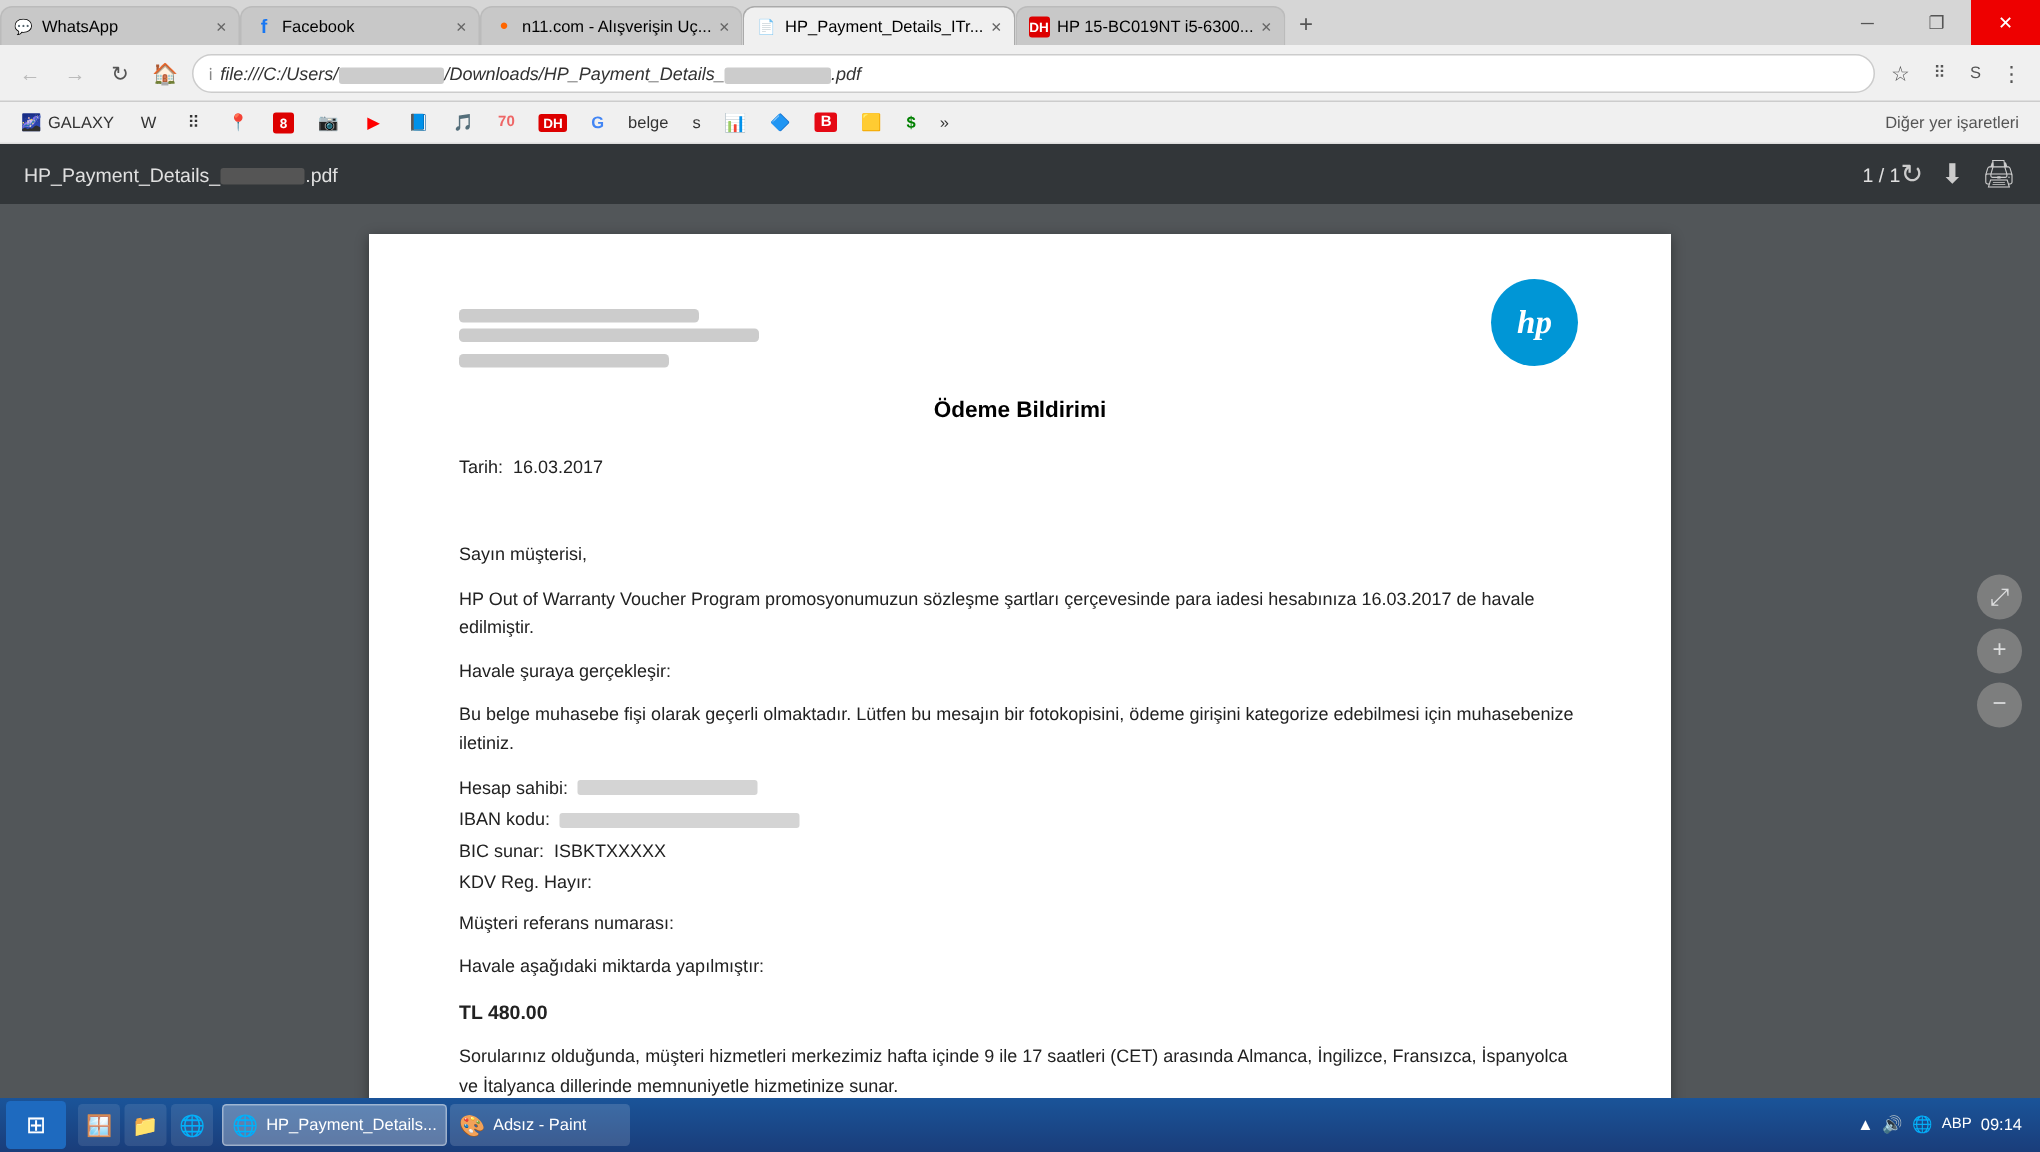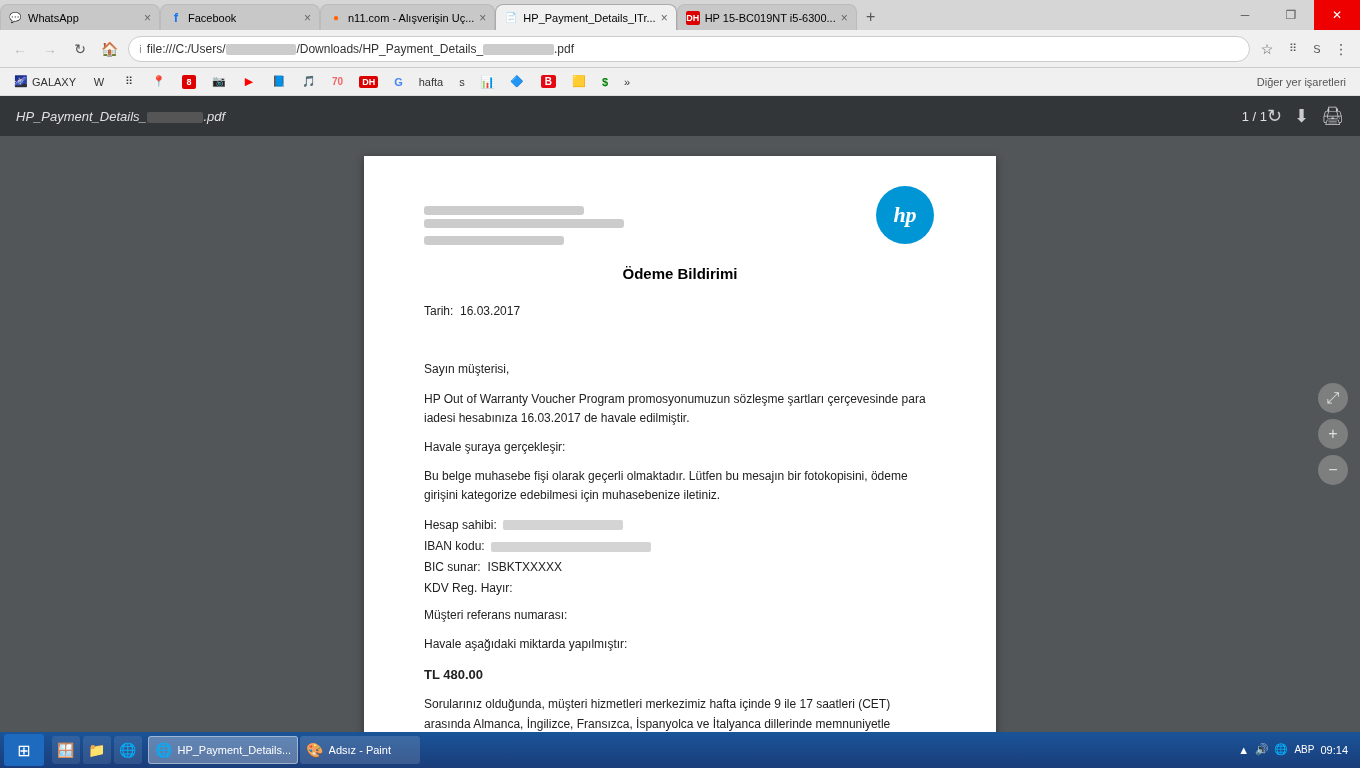--- a/index.html
+++ b/index.html
@@ -69,21 +69,21 @@
       border: 1px solid #ccc;
       border-radius: 13px;
       display: flex;
       align-items: center;
       padding: 0 10px;
       font-size: 12px;
       color: #333;
       gap: 5px;
     }
     .url-lock { color: #888; font-size: 11px; }
-    .url-text { flex: 1; font-size: 12px; }
+    .url-text { flex: 1; font-size: 12px; font-style: italic; }
     .address-right { display: flex; align-items: center; gap: 4px; }
     .addr-icon { width: 22px; height: 22px; display: flex; align-items: center; justify-content: center; font-size: 14px; color: #555; cursor: pointer; }
 
     
     .bookmarks-bar {
       background: #f0f0f0;
       height: 28px;
       display: flex;
       align-items: center;
       padding: 0 8px;
@@ -110,40 +110,40 @@
     
     .pdf-toolbar {
       background: #323639;
       height: 40px;
       display: flex;
       align-items: center;
       padding: 0 16px;
       flex-shrink: 0;
       color: #e0e0e0;
     }
-    .pdf-filename { font-size: 13px; color: #e0e0e0; flex: 1; font-style: italic; }
+    .pdf-filename { font-size: 13px; color: #e0e0e0; flex: 1; }
     .pdf-page-info { font-size: 13px; color: #e0e0e0; }
     .pdf-actions { display: flex; align-items: center; gap: 12px; margin-left: auto; }
     .pdf-action-btn { color: #ccc; font-size: 18px; cursor: pointer; }
 
     
     .pdf-content-area {
       flex: 1;
       background: #525659;
       overflow-y: auto;
       display: flex;
       justify-content: center;
       padding: 20px 0;
       position: relative;
     }
 
     
     .pdf-page {
       background: #fff;
-      width: 632px;
+      width: 868px;
       min-height: 600px;
       padding: 40px 60px 40px 60px;
       box-shadow: 0 2px 8px rgba(0,0,0,0.4);
       position: relative;
     }
 
     
     .hp-logo {
       position: absolute;
       top: 30px;
@@ -379,21 +379,21 @@
     <div class="bm-item">
         <span style="font-size:10px;font-weight:bold;color:#e66;">70</span>
       </div>
     <div class="bm-item">
         <span style="background:#d00;color:#fff;font-size:9px;font-weight:bold;padding:1px 3px;border-radius:2px;">DH</span>
       </div>
     <div class="bm-item">
         <span style="color:#4285f4;font-weight:bold;">G</span>
       </div>
     <div class="bm-item">
-        <span>hafta</span>
+        <span>belge</span>
       </div>
     <div class="bm-item">
         <span>s</span>
       </div>
     <div class="bm-item">
         <span class="bm-icon" style="color:#1d6f42;font-size:12px;">📊</span>
       </div>
     <div class="bm-item">
         <span class="bm-icon">🔷</span>
       </div>

